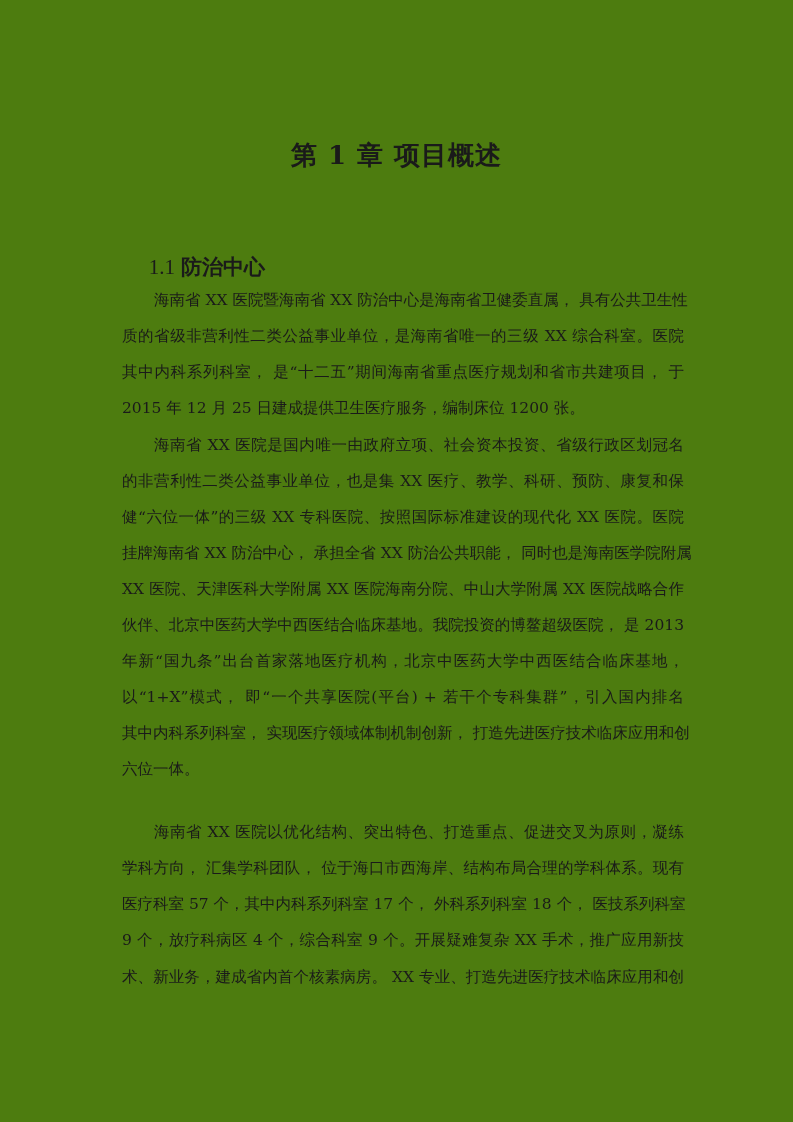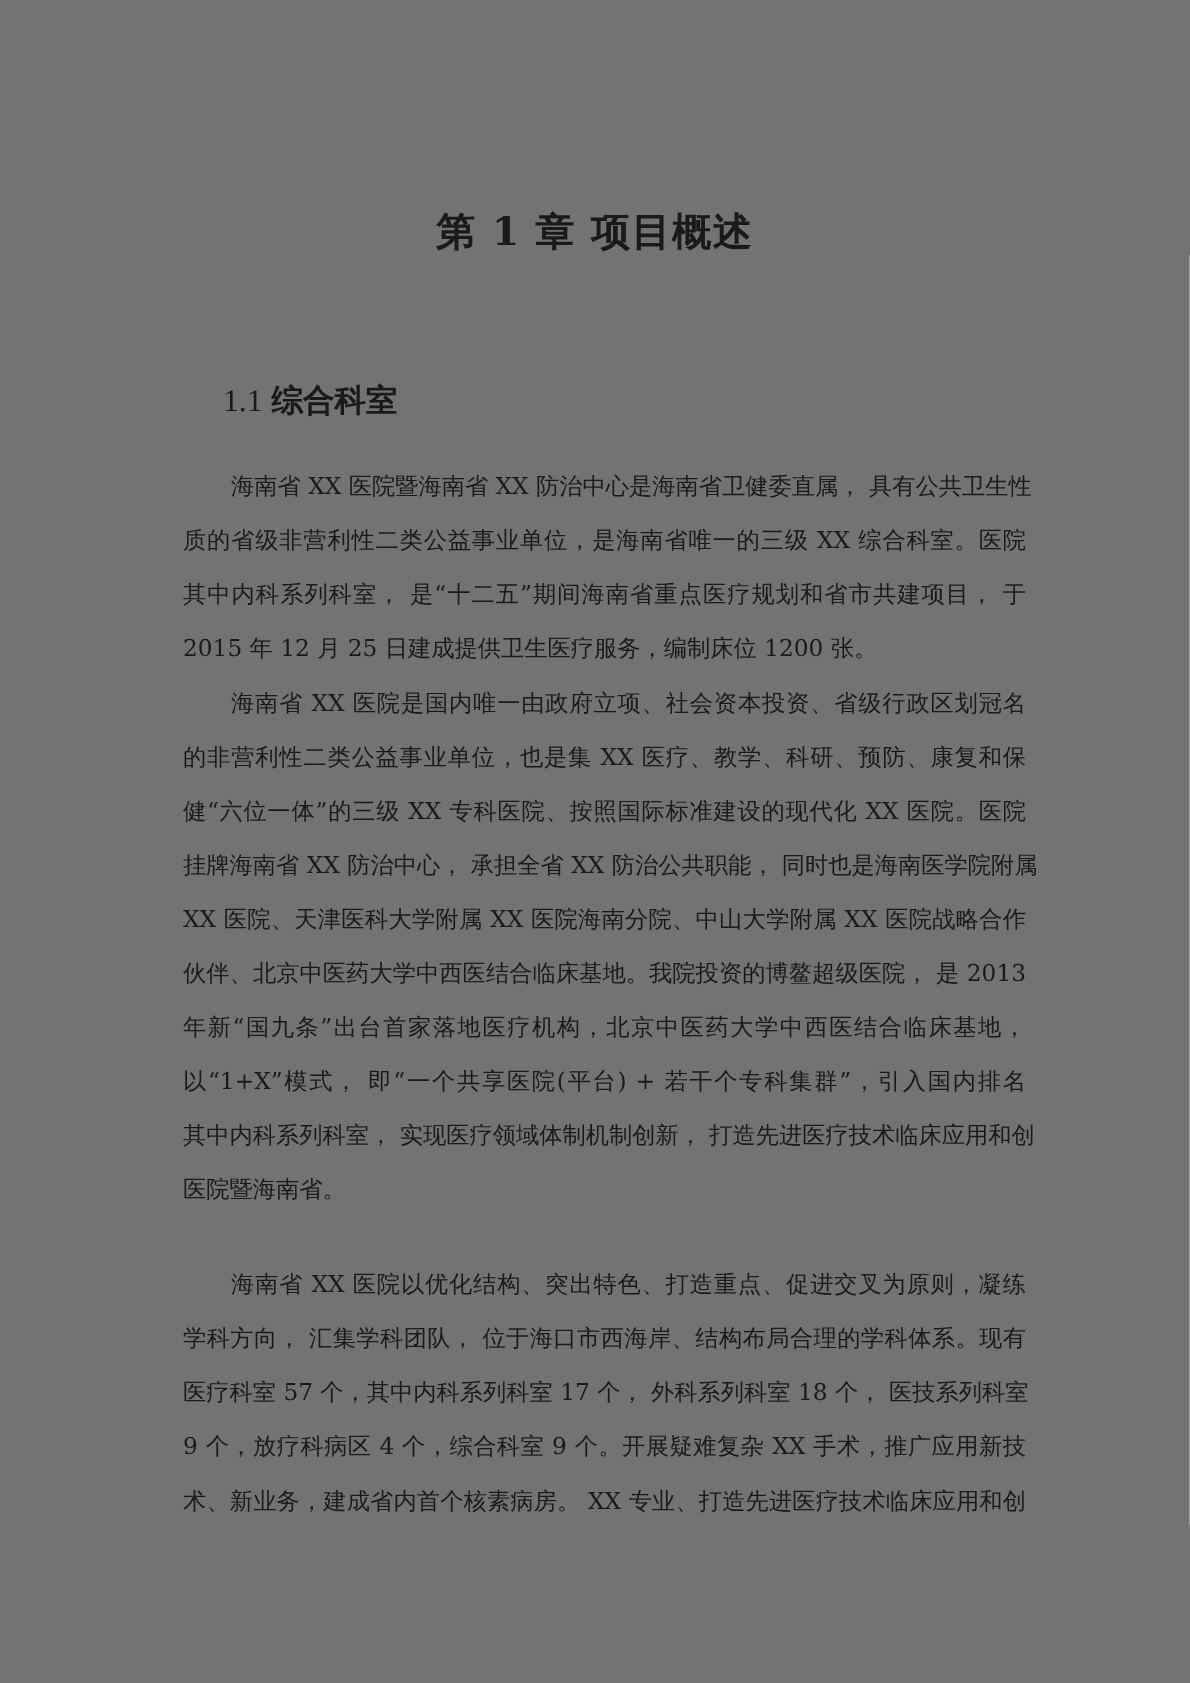--- a/index.html
+++ b/index.html
@@ -13,21 +13,21 @@
       position: relative;
       overflow: hidden;
       color: #1a1a1a;
       font-family: "DejaVu Serif", "Liberation Serif", serif;
     }
     .page {
       position: absolute;
       left: 0; top: 0;
       width: 793px;
       height: 1122px;
-      background: #737373;
+      background: #4d7c0f;
     }
     .chapter-title {
       position: absolute;
       left: 0;
       width: 793px;
       top: 137px;
       text-align: center;
       font-size: 26px;
       font-weight: bold;
       letter-spacing: 1px;
@@ -53,59 +53,58 @@
     .line {
       position: absolute;
       left: 122px;
       width: 562px;
       font-size: 15.5px;
       line-height: 22px;
       height: 22px;
       white-space: nowrap;
       text-align: justify;
       text-align-last: justify;
-      margin-top: 24px;
     }
     .line.indent {
       left: 154px;
       width: 530px;
     }
     .line.last {
       text-align-last: left;
     }
   </style>
 </head>
 <body>
 
 <div class="page">
 
   <div class="chapter-title">第 1 章 项目概述</div>
 
   <div class="section-heading">
-    <span class="num">1.1</span><span class="txt">综合科室</span>
+    <span class="num">1.1</span><span class="txt">防治中心</span>
   </div>
 
   <div>
     <div class="line indent" style="top:289px">海南省 XX 医院暨海南省 XX 防治中心是海南省卫健委直属， 具有公共卫生性</div>
     <div class="line" style="top:325px">质的省级非营利性二类公益事业单位，是海南省唯一的三级 XX 综合科室。医院</div>
     <div class="line" style="top:361px">其中内科系列科室， 是“十二五”期间海南省重点医疗规划和省市共建项目， 于</div>
     <div class="line last" style="top:397px">2015 年 12 月 25 日建成提供卫生医疗服务，编制床位 1200 张。</div>
   </div>
 
   <div>
     <div class="line indent" style="top:434px">海南省 XX 医院是国内唯一由政府立项、社会资本投资、省级行政区划冠名</div>
     <div class="line" style="top:470px">的非营利性二类公益事业单位，也是集 XX 医疗、教学、科研、预防、康复和保</div>
     <div class="line" style="top:506px">健“六位一体”的三级 XX 专科医院、按照国际标准建设的现代化 XX 医院。医院</div>
     <div class="line" style="top:542px">挂牌海南省 XX 防治中心， 承担全省 XX 防治公共职能， 同时也是海南医学院附属</div>
     <div class="line" style="top:578px">XX 医院、天津医科大学附属 XX 医院海南分院、中山大学附属 XX 医院战略合作</div>
     <div class="line" style="top:614px">伙伴、北京中医药大学中西医结合临床基地。我院投资的博鳌超级医院， 是 2013</div>
     <div class="line" style="top:650px">年新“国九条”出台首家落地医疗机构，北京中医药大学中西医结合临床基地，</div>
     <div class="line" style="top:686px">以“1+X”模式， 即“一个共享医院(平台) + 若干个专科集群”，引入国内排名</div>
     <div class="line" style="top:722px">其中内科系列科室， 实现医疗领域体制机制创新， 打造先进医疗技术临床应用和创</div>
-    <div class="line last" style="top:758px">医院暨海南省。</div>
+    <div class="line last" style="top:758px">六位一体。</div>
   </div>
 
   <div>
     <div class="line indent" style="top:821px">海南省 XX 医院以优化结构、突出特色、打造重点、促进交叉为原则，凝练</div>
     <div class="line" style="top:857px">学科方向， 汇集学科团队， 位于海口市西海岸、结构布局合理的学科体系。现有</div>
     <div class="line" style="top:893px">医疗科室 57 个，其中内科系列科室 17 个， 外科系列科室 18 个， 医技系列科室</div>
     <div class="line" style="top:929px">9 个，放疗科病区 4 个，综合科室 9 个。开展疑难复杂 XX 手术，推广应用新技</div>
     <div class="line" style="top:966px">术、新业务，建成省内首个核素病房。 XX 专业、打造先进医疗技术临床应用和创</div>
   </div>
 

